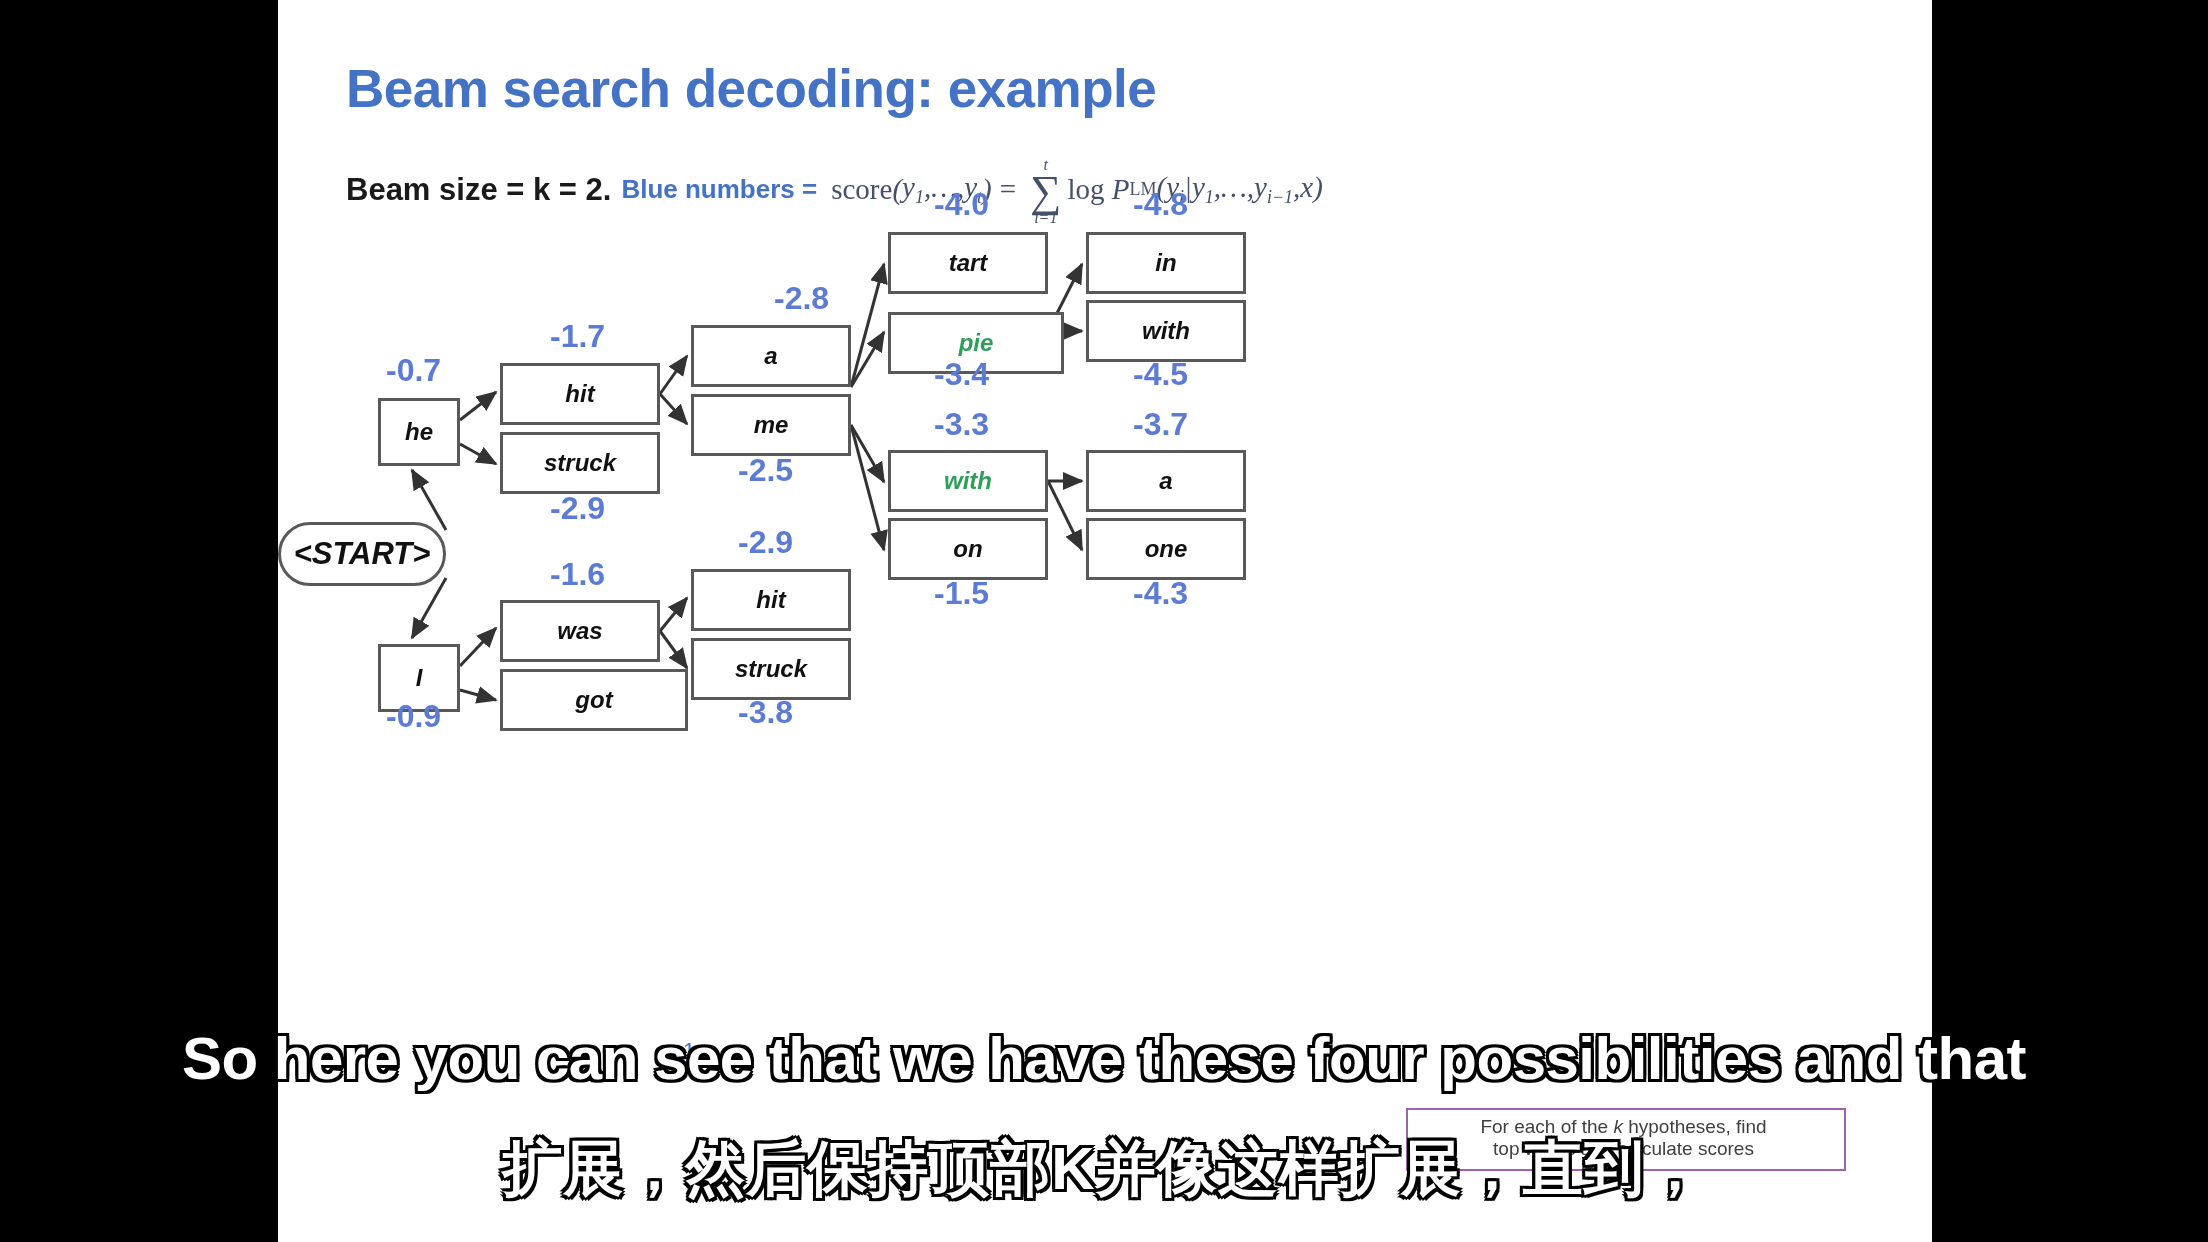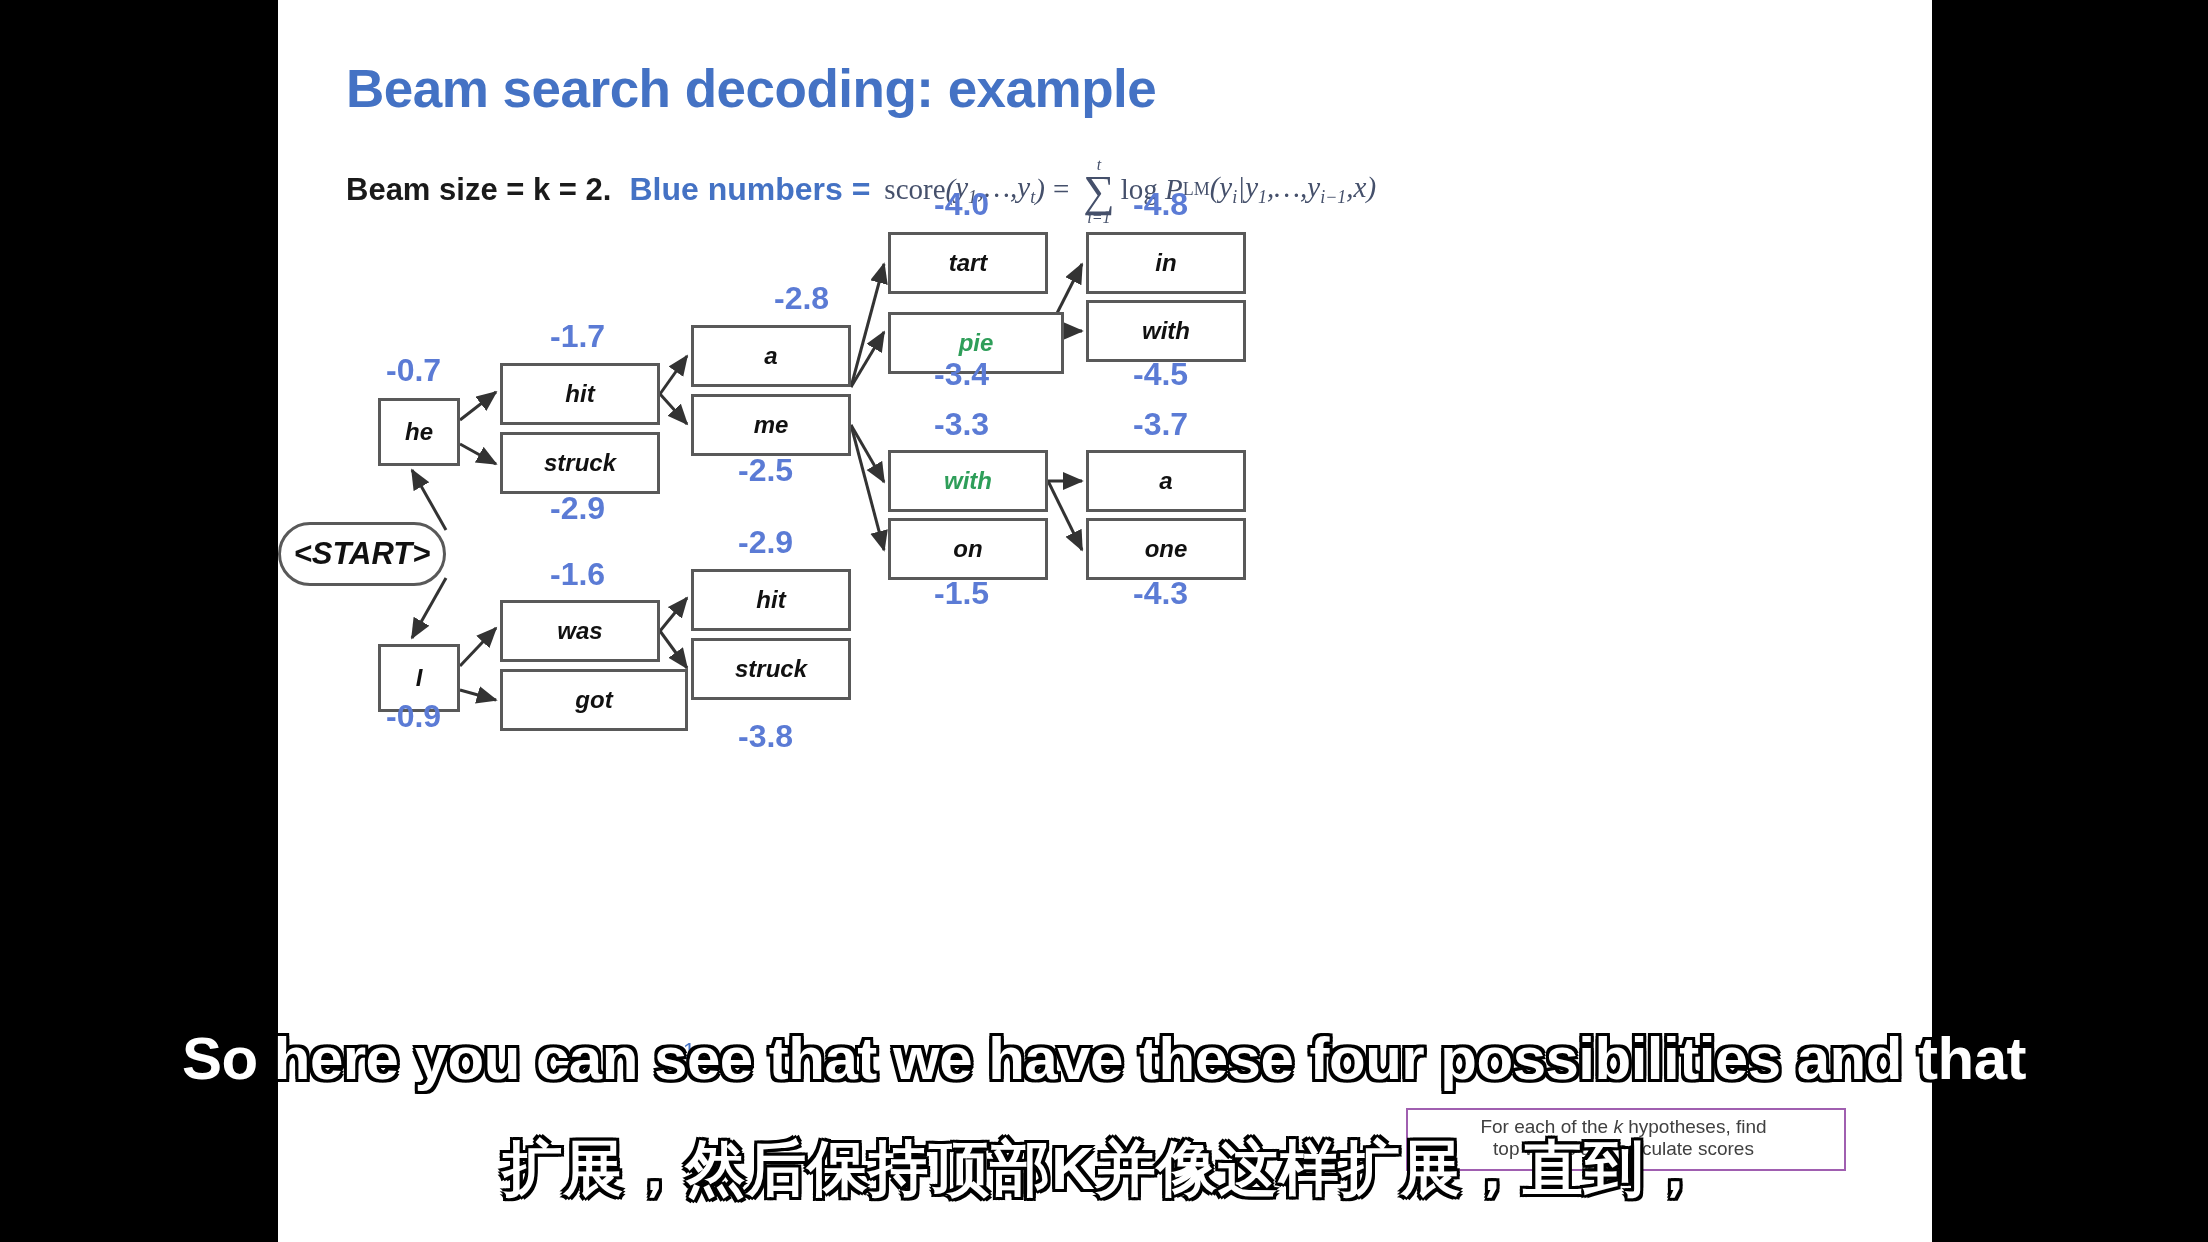--- a/index.html
+++ b/index.html
@@ -52,24 +52,24 @@
     white-space: nowrap;
     display: flex;
     align-items: center;
   }
   .sub-black {
     font-size: 31px;
     font-weight: bold;
     color: #1a1a1a;
   }
   .sub-blue {
-    font-size: 32px;
+    font-size: 26px;
     font-weight: bold;
     color: #4472c4;
-    margin-left: 18px;
+    margin-left: 10px;
   }
   
   #formula {
     margin-left: 14px;
     font-family: "Liberation Serif", serif;
     color: #45506b;
     font-size: 29px;
     display: flex;
     align-items: center;
     white-space: nowrap;
@@ -280,21 +280,21 @@
       </div>
     <div id="scores-layer">
         <div class="score" style="left: 108px; top: 352px;">-0.7</div>
         <div class="score" style="left: 108px; top: 698px;">-0.9</div>
         <div class="score" style="left: 272px; top: 318px;">-1.7</div>
         <div class="score" style="left: 272px; top: 490px;">-2.9</div>
         <div class="score" style="left: 272px; top: 556px;">-1.6</div>
         <div class="score" style="left: 480px; top: 280px; margin-left: 16px;">-2.8</div>
         <div class="score" style="left: 460px; top: 452px;">-2.5</div>
         <div class="score" style="left: 460px; top: 524px;">-2.9</div>
-        <div class="score" style="left: 460px; top: 694px; margin-top: 24px;">-3.8</div>
+        <div class="score" style="left: 460px; top: 694px;">-3.8</div>
         <div class="score" style="left: 656px; top: 186px;">-4.0</div>
         <div class="score" style="left: 656px; top: 356px;">-3.4</div>
         <div class="score" style="left: 656px; top: 406px;">-3.3</div>
         <div class="score" style="left: 656px; top: 575px;">-1.5</div>
         <div class="score" style="left: 855px; top: 186px;">-4.8</div>
         <div class="score" style="left: 855px; top: 356px;">-4.5</div>
         <div class="score" style="left: 855px; top: 406px;">-3.7</div>
         <div class="score" style="left: 855px; top: 575px;">-4.3</div>
       </div>
 

